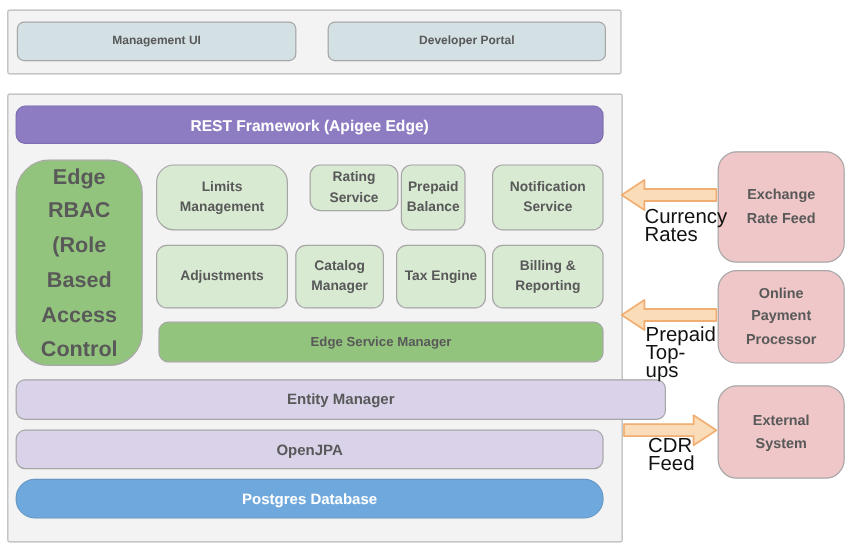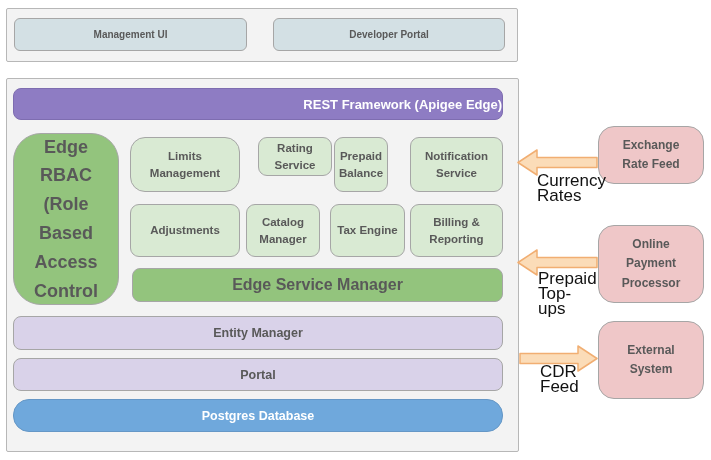--- a/index.html
+++ b/index.html
@@ -37,21 +37,20 @@
     border: 1px solid var(--box-border, #a6a6a6);
     border-radius: 6px;
     font-size: 10px;
   }
   .purple-bar {
     background: var(--purple, #8e7cc3);
     border: 1px solid var(--purple-border, #7e6db0);
     border-radius: 8px;
     color: var(--text-white, #ffffff);
     font-size: 13px;
-    justify-content: flex-end;
   }
   .green-box {
     background: var(--green, #93c47d);
     border: 1px solid var(--box-border, #a6a6a6);
     color: var(--label-dark, #595959);
   }
   .rbac {
     border-radius: 28px;
     font-size: 18px;
   }
@@ -59,21 +58,21 @@
   .svc {
     background: var(--light-green, #d9ead3);
     border: 1px solid var(--box-border, #a6a6a6);
     border-radius: 9px;
     font-size: 11.5px;
     line-height: 1.45;
     padding: 2px 6px;
   }
   .esm {
     border-radius: 8px;
-    font-size: 16px;
+    font-size: 11px;
   }
   .lavender-bar {
     background: var(--lavender, #d9d2e9);
     border: 1px solid var(--box-border, #a6a6a6);
     border-radius: 8px;
     font-size: 12.5px;
   }
   .blue-bar {
     background: var(--blue, #6fa8dc);
     border: 1px solid var(--blue-border, #6597c6);
@@ -153,31 +152,31 @@
     <span>Tax Engine</span>
   </div>
   <div class="node svc" style="left:410px; top:204px; width:93px; height:53px;">
     <span>Billing &amp; Reporting</span>
   </div>
 
   <div class="node green-box esm" style="left:132px; top:268px; width:371px; height:34px;">
     <span>Edge Service Manager</span>
   </div>
 
-  <div class="node lavender-bar" style="left:13px; top:316px; width:490px; height:34px;">
+  <div class="node lavender-bar" style="left:13px; top:316px; width:542px; height:34px;">
     <span>Entity Manager</span>
   </div>
   <div class="node lavender-bar" style="left:13px; top:358px; width:490px; height:33px;">
-    <span>Portal</span>
+    <span>OpenJPA</span>
   </div>
   <div class="node blue-bar" style="left:13px; top:399px; width:490px; height:33px;">
     <span>Postgres Database</span>
   </div>
 
-  <div class="node pink-box" style="left:598px; top:126px; width:106px; height:58px;">
+  <div class="node pink-box" style="left:598px; top:126px; width:106px; height:93px;">
     <span class="inner">Exchange Rate Feed</span>
   </div>
   <div class="node pink-box" style="left:598px; top:225px; width:106px; height:78px;">
     <span class="inner">Online Payment Processor</span>
   </div>
   <div class="node pink-box" style="left:598px; top:321px; width:106px; height:78px;">
     <span class="inner">External System</span>
   </div>
 
   <svg class="arrow" style="left:517px; top:149px;" width="81" height="27" viewBox="0 0 81 27">

